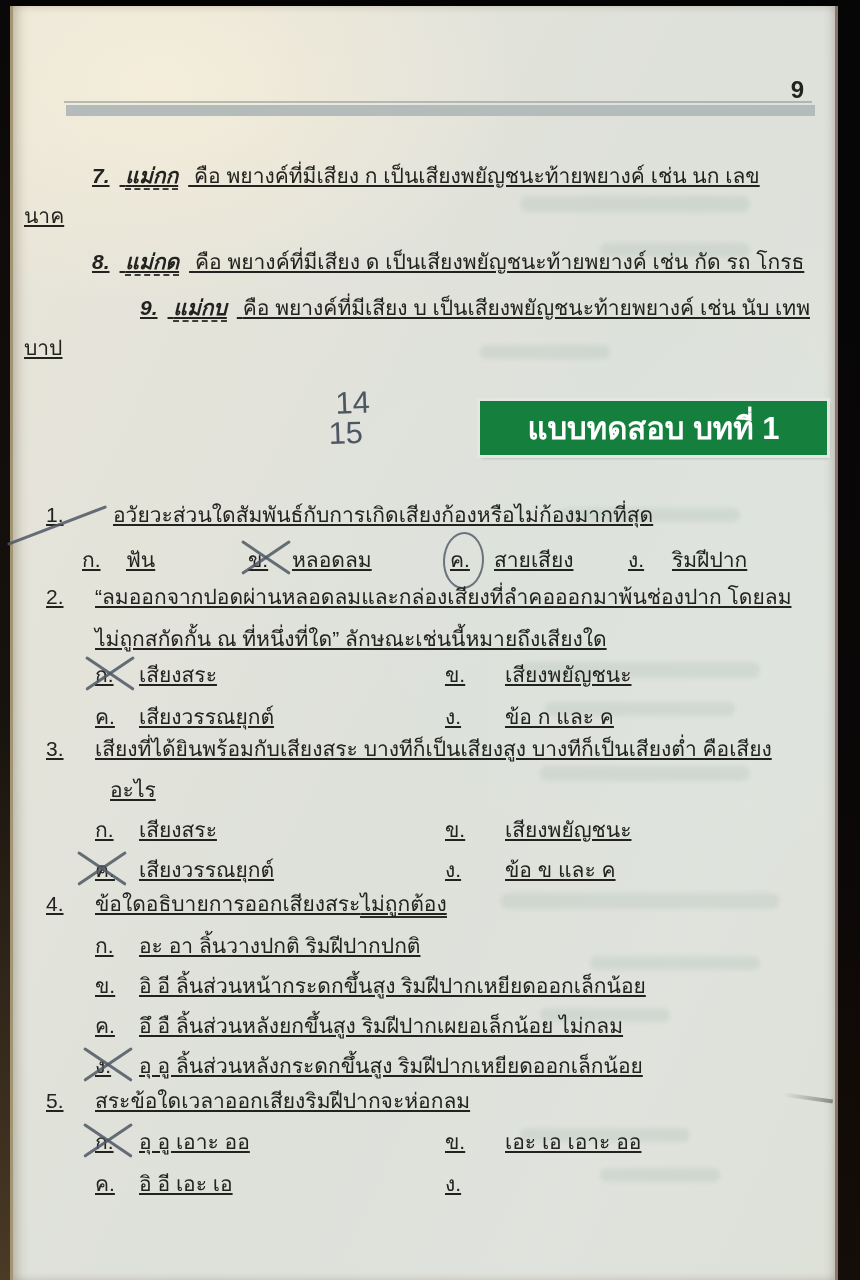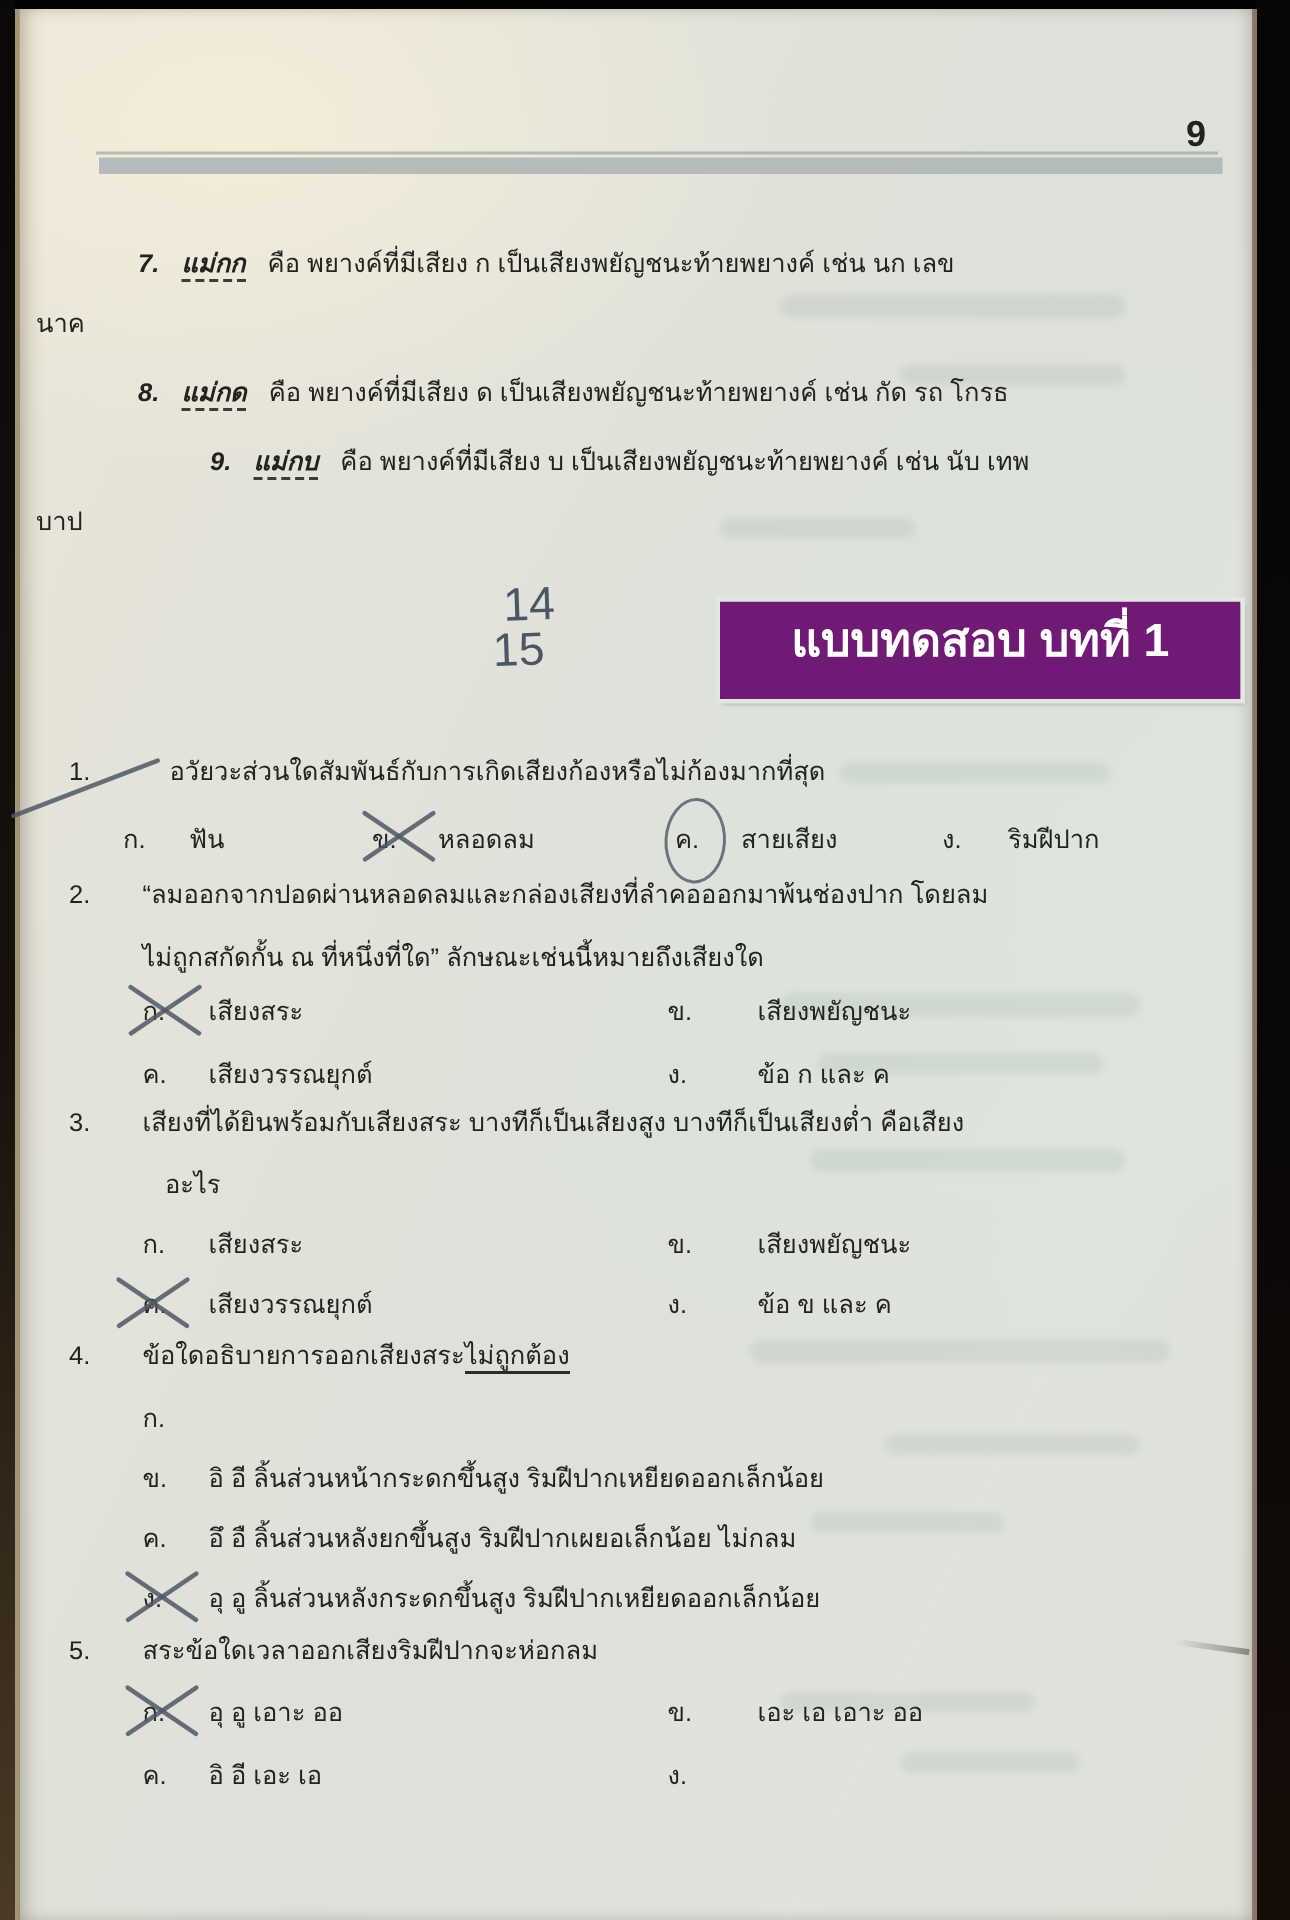--- a/index.html
+++ b/index.html
@@ -31,28 +31,28 @@
     box-shadow: inset 8px 0 14px -6px rgba(70,55,30,.38), inset -6px 0 10px -4px rgba(95,70,55,.28);
   }
 
   
   .hdr { left:380px; top:76px; width:424px; display:flex; justify-content:flex-end; gap:52px;
          font-weight:bold; font-size:24px; line-height:28px; }
   .rule-thin { left:64px; top:101px; width:748px; height:2px; background:#96a09e; opacity:.65; }
   .rule-band { left:66px; top:105px; width:749px; height:11px; background:#b3bcba; }
 
   
-  .txt { font-size:17px; line-height:31px; }
+  .txt { font-size:21px; line-height:31px;text-decoration:underline; }
   .note-num { font-style:italic; font-weight:bold; margin-right:10px; }
   .note-term { font-style:italic; font-weight:bold; border-bottom:2px dashed #3d3d37;
                padding-bottom:1px; margin-right:10px; }
 
   
-  .banner { left:480px; top:401px; width:347px; height:65px; background:#701a75;
-            outline:3px solid #e2e7e0; display:flex; align-items:flex-start; justify-content:center;
+  .banner { left:480px; top:401px; width:347px; height:54px; background:#15803d;
+            outline:3px solid #e2e7e0; display:flex; align-items:center; justify-content:center;
             box-shadow:2px 3px 3px rgba(20,20,20,.28); }
   .banner span { color:#ffffff; font-weight:bold; font-size:31px; }
 
   
   .pencil { color:#4d5764; }
   .frac { left:326px; top:388px; width:64px; font-size:31px; line-height:30px;
           transform:rotate(-2deg); }
   .frac-num { display:block; margin-left:10px; }
   .frac-line { width:50px; height:2.6px; background:#4d5764; transform:rotate(-8deg);
                margin:2px 0 3px 0; border-radius:2px; opacity:.9; }
@@ -212,20 +212,21 @@
   <i class="stroke s1"></i>
   <i class="stroke s2"></i>
 </div>
 
 <div class="abs txt qnum" style="top:888px;">4.</div>
 <div class="abs txt" style="left:95px;top:888px;">
   <span>ข้อใดอธิบายการออกเสียงสระ</span><span class="u">ไม่ถูกต้อง</span>
 </div>
 <div class="abs txt opt" style="left:95px;top:930px;">
   <span class="key">ก.</span>
+  <span>อะ อา ลิ้นวางปกติ ริมฝีปากปกติ</span>
 </div>
 <div class="abs txt opt" style="left:95px;top:970px;">
   <span class="key">ข.</span>
   <span>อิ อี ลิ้นส่วนหน้ากระดกขึ้นสูง ริมฝีปากเหยียดออกเล็กน้อย</span>
 </div>
 <div class="abs txt opt" style="left:95px;top:1010px;">
   <span class="key">ค.</span>
   <span>อึ อื ลิ้นส่วนหลังยกขึ้นสูง ริมฝีปากเผยอเล็กน้อย ไม่กลม</span>
 </div>
 <div class="abs txt opt" style="left:95px;top:1050px;">

